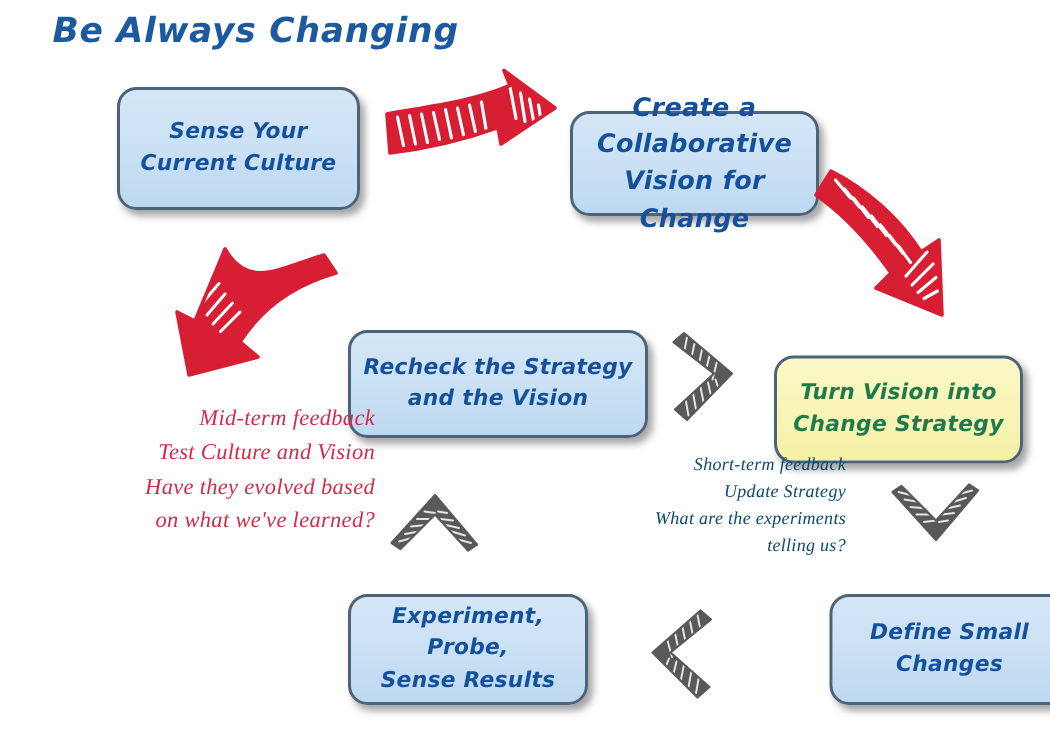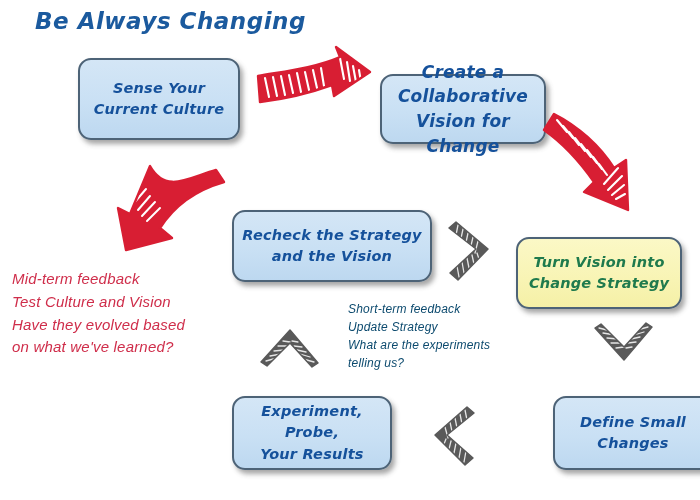--- a/index.html
+++ b/index.html
@@ -53,23 +53,23 @@
   }
   .node.blue .txt{color:#15519b;}
   .node.yellow{
     background:linear-gradient(180deg,#fbf8c6 0%,#f8f4b4 60%,#f5f0a6 100%);
   }
   .node.yellow .txt{color:#1f7a4d;}
 
   
   .note{
     position:absolute;
-    font-family:Liberation Sans, sans-serif;
+    font-family:Liberation Serif, serif;
     font-style:italic;
-    text-align:left;
+    text-align:right;
     white-space:pre-line;
   }
   .note.red{
     color:#cf2d4a;
     font-size:15px;
     line-height:1.52;
     letter-spacing:0.2px;
   }
   .note.gray{
     color:#0c4a6e;
@@ -104,24 +104,24 @@
 Change Strategy</span>
   </div>
 
   <div class="node blue" style="left:520px;top:396px;width:160px;height:74px;margin-left:33px;">
     <span class="txt">Define Small
 Changes</span>
   </div>
 
   <div class="node blue" style="left:232px;top:396px;width:160px;height:74px;">
     <span class="txt">Experiment, Probe,
-Your Results</span>
-  </div>
-
-  <div class="node blue" style="left:232px;top:210px;width:200px;height:72px;">
+Sense Results</span>
+  </div>
+
+  <div class="node blue" style="left:232px;top:220px;width:200px;height:72px;">
     <span class="txt">Recheck the Strategy
 and the Vision</span>
   </div>
 
   <div class="note red" style="left:12px;top:268px;width:238px;">Mid-term feedback
 Test Culture and Vision
 Have they evolved based
 on what we've learned?</div>
 
   <div class="note gray" style="left:348px;top:300px;width:216px;">Short-term feedback

